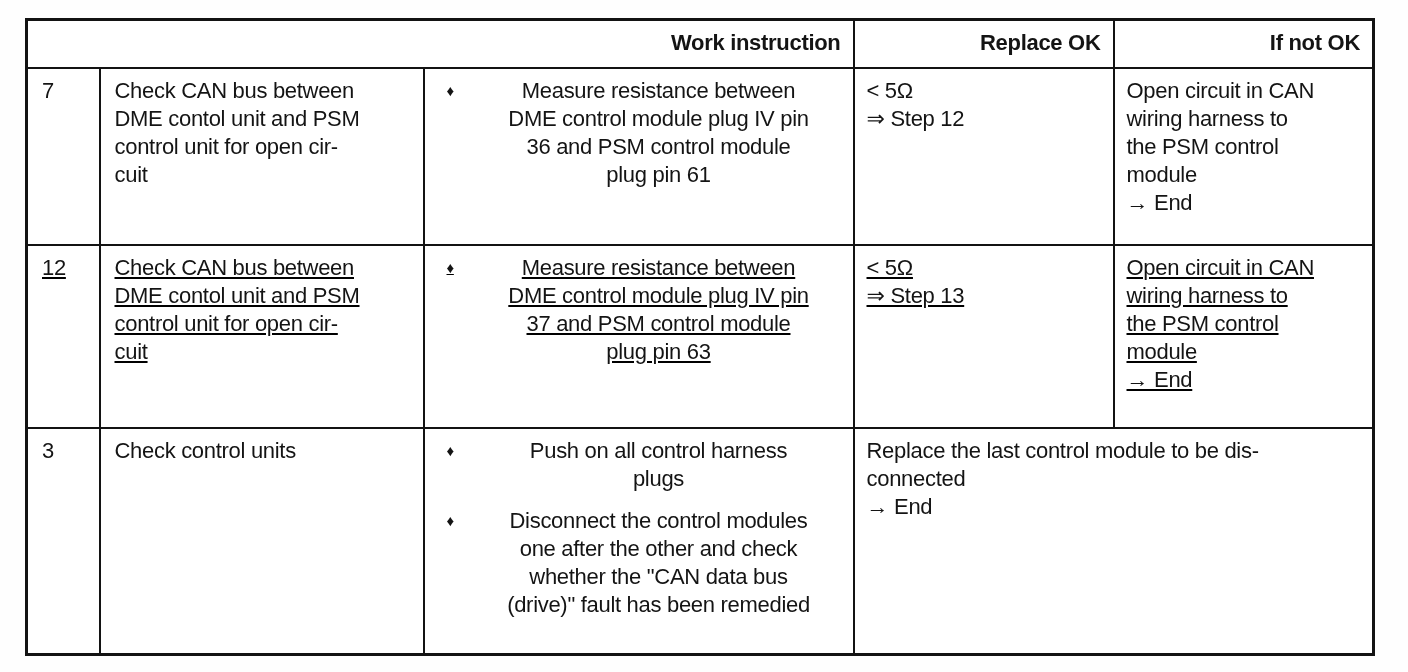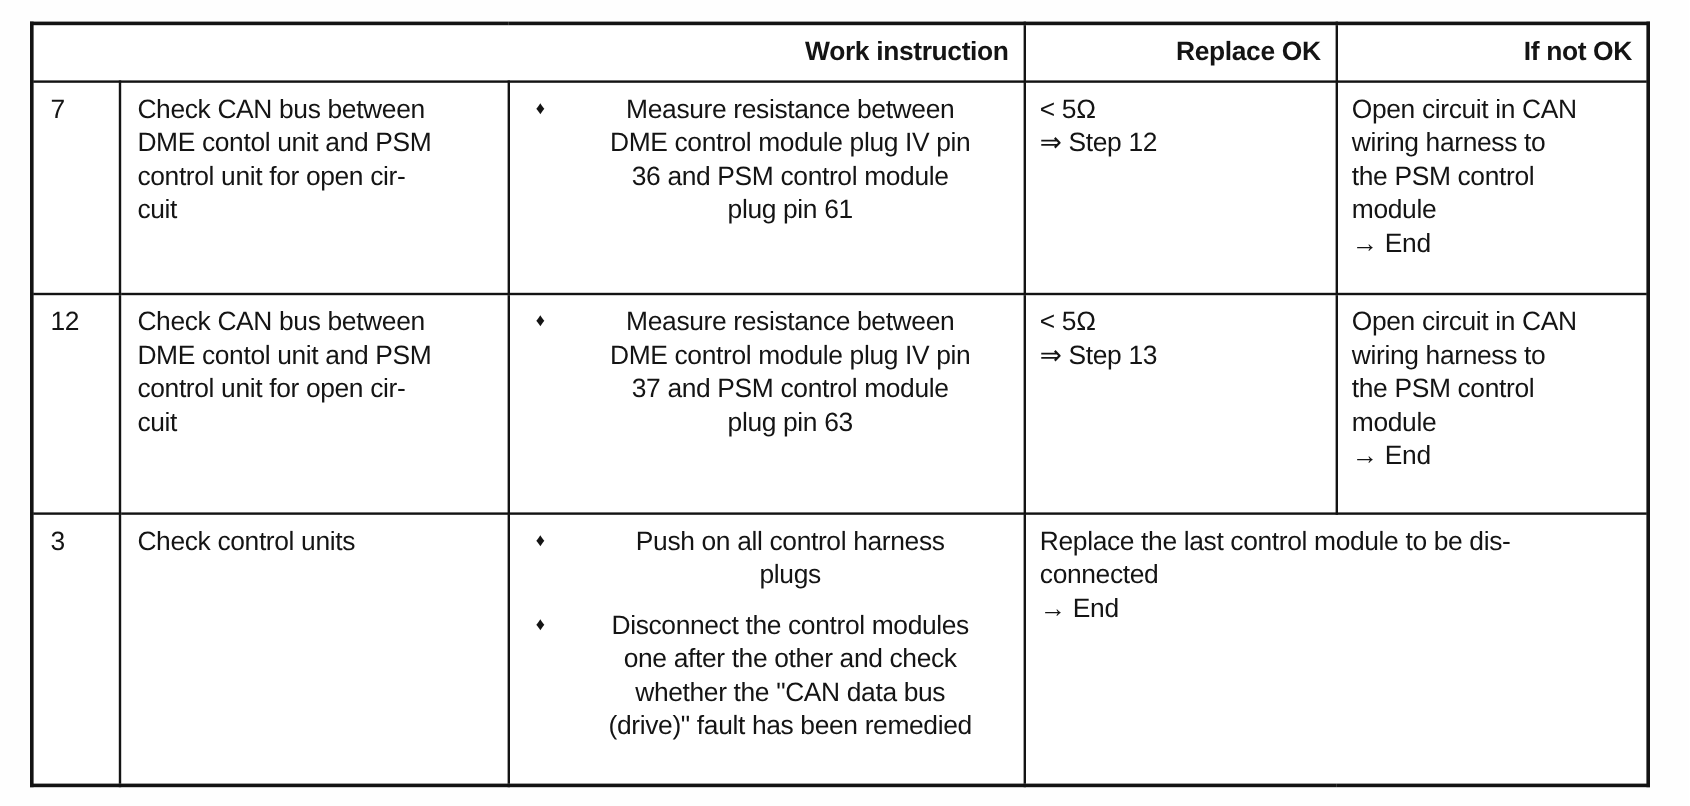--- a/index.html
+++ b/index.html
@@ -29,21 +29,21 @@
   table.work-table td {
     border: 2px solid #131313;
     vertical-align: top;
     color: #141414;
     font-size: 22px;
     line-height: 28px;
     letter-spacing: -0.3px;
   }
   tr.r-head  { height: 48px; }
   tr.r-s11   { height: 177px; }
-  tr.r-s12   { height: 183px; }
+  tr.r-s12   { height: 183px; text-decoration: underline; }
   tr.r-s13   { height: 227px; }
 
   th {
     text-align: right;
     font-weight: bold;
     font-size: 24px;
     padding: 8px 12px 6px 12px;
     letter-spacing: -0.2px;
   }
   td.c-num {

